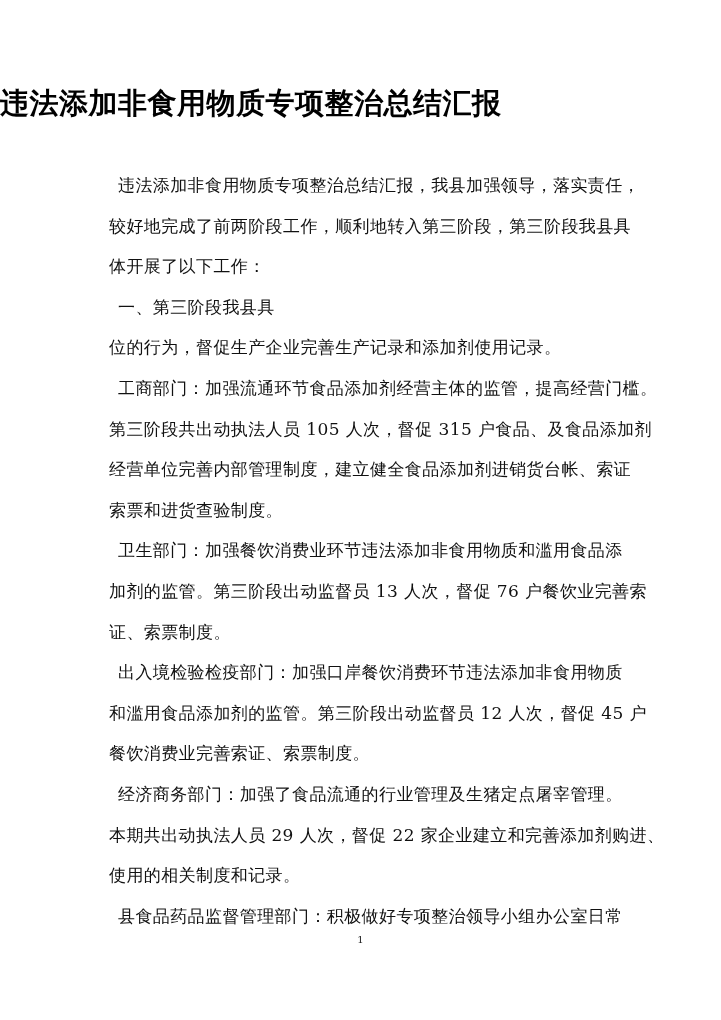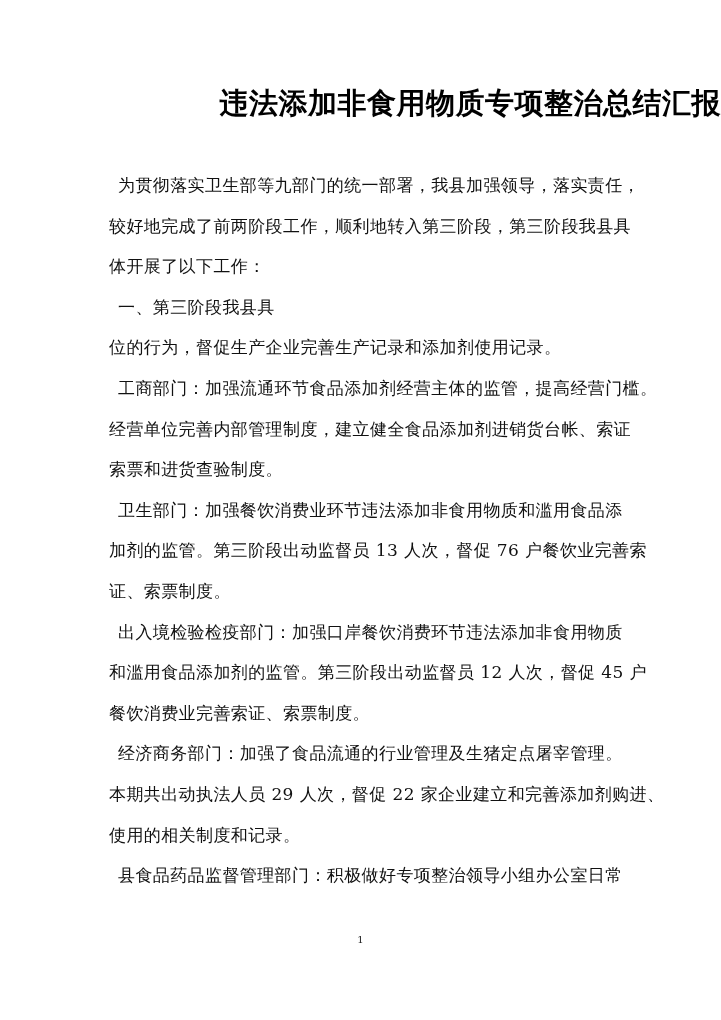--- a/index.html
+++ b/index.html
@@ -1,41 +1,42 @@
 <!DOCTYPE html>
 <html><head>
   <meta charset="utf-8">
   <style>
     html, body { margin: 0; padding: 0; background: #ffffff; }
     body { width: 721px; height: 1020px; position: relative; overflow: hidden;
            font-family: "DejaVu Serif", "Liberation Serif", serif; color: #111; }
     .page { position: absolute; left: 0; top: 0; width: 721px; height: 1020px; background: #fff; }
-    .title { position: absolute; left: 0; width: 721px; top: 84px; text-align: right;
+    .title { position: absolute; left: 0; width: 721px; top: 84px; text-align: left;
              font-family: "DejaVu Sans", "Liberation Sans", sans-serif; font-weight: bold;
              font-size: 29px; letter-spacing: 0.5px; color: #000; }
     .body { position: absolute; left: 109px; top: 165px; width: 505px; }
     .line { height: 40.6px; line-height: 40.6px; font-size: 17px; white-space: nowrap;
             letter-spacing: 0.4px; color: #111; }
     .line.indent { padding-left: 9px; }
     .page-num { position: absolute; left: 0; width: 721px; top: 934px; text-align: center;
                 font-size: 10px; color: #222; }
   </style>
 </head>
 <body>
 
 <div class="page">
   <div class="title">违法添加非食用物质专项整治总结汇报</div>
 
   <div class="body">
-    <div class="line indent">为贯彻落实卫生部等九部门的统一部署，我县加强领导，落实责任，</div>
+    <div class="line indent">违法添加非食用物质专项整治总结汇报，我县加强领导，落实责任，</div>
     <div class="line">较好地完成了前两阶段工作，顺利地转入第三阶段，第三阶段我县具</div>
     <div class="line">体开展了以下工作：</div>
     <div class="line indent">一、第三阶段我县具</div>
     <div class="line">位的行为，督促生产企业完善生产记录和添加剂使用记录。</div>
     <div class="line indent">工商部门：加强流通环节食品添加剂经营主体的监管，提高经营门槛。</div>
+    <div class="line">第三阶段共出动执法人员 105 人次，督促 315 户食品、及食品添加剂</div>
     <div class="line">经营单位完善内部管理制度，建立健全食品添加剂进销货台帐、索证</div>
     <div class="line">索票和进货查验制度。</div>
     <div class="line indent">卫生部门：加强餐饮消费业环节违法添加非食用物质和滥用食品添</div>
     <div class="line">加剂的监管。第三阶段出动监督员 13 人次，督促 76 户餐饮业完善索</div>
     <div class="line">证、索票制度。</div>
     <div class="line indent">出入境检验检疫部门：加强口岸餐饮消费环节违法添加非食用物质</div>
     <div class="line">和滥用食品添加剂的监管。第三阶段出动监督员 12 人次，督促 45 户</div>
     <div class="line">餐饮消费业完善索证、索票制度。</div>
     <div class="line indent">经济商务部门：加强了食品流通的行业管理及生猪定点屠宰管理。</div>
     <div class="line">本期共出动执法人员 29 人次，督促 22 家企业建立和完善添加剂购进、</div>

